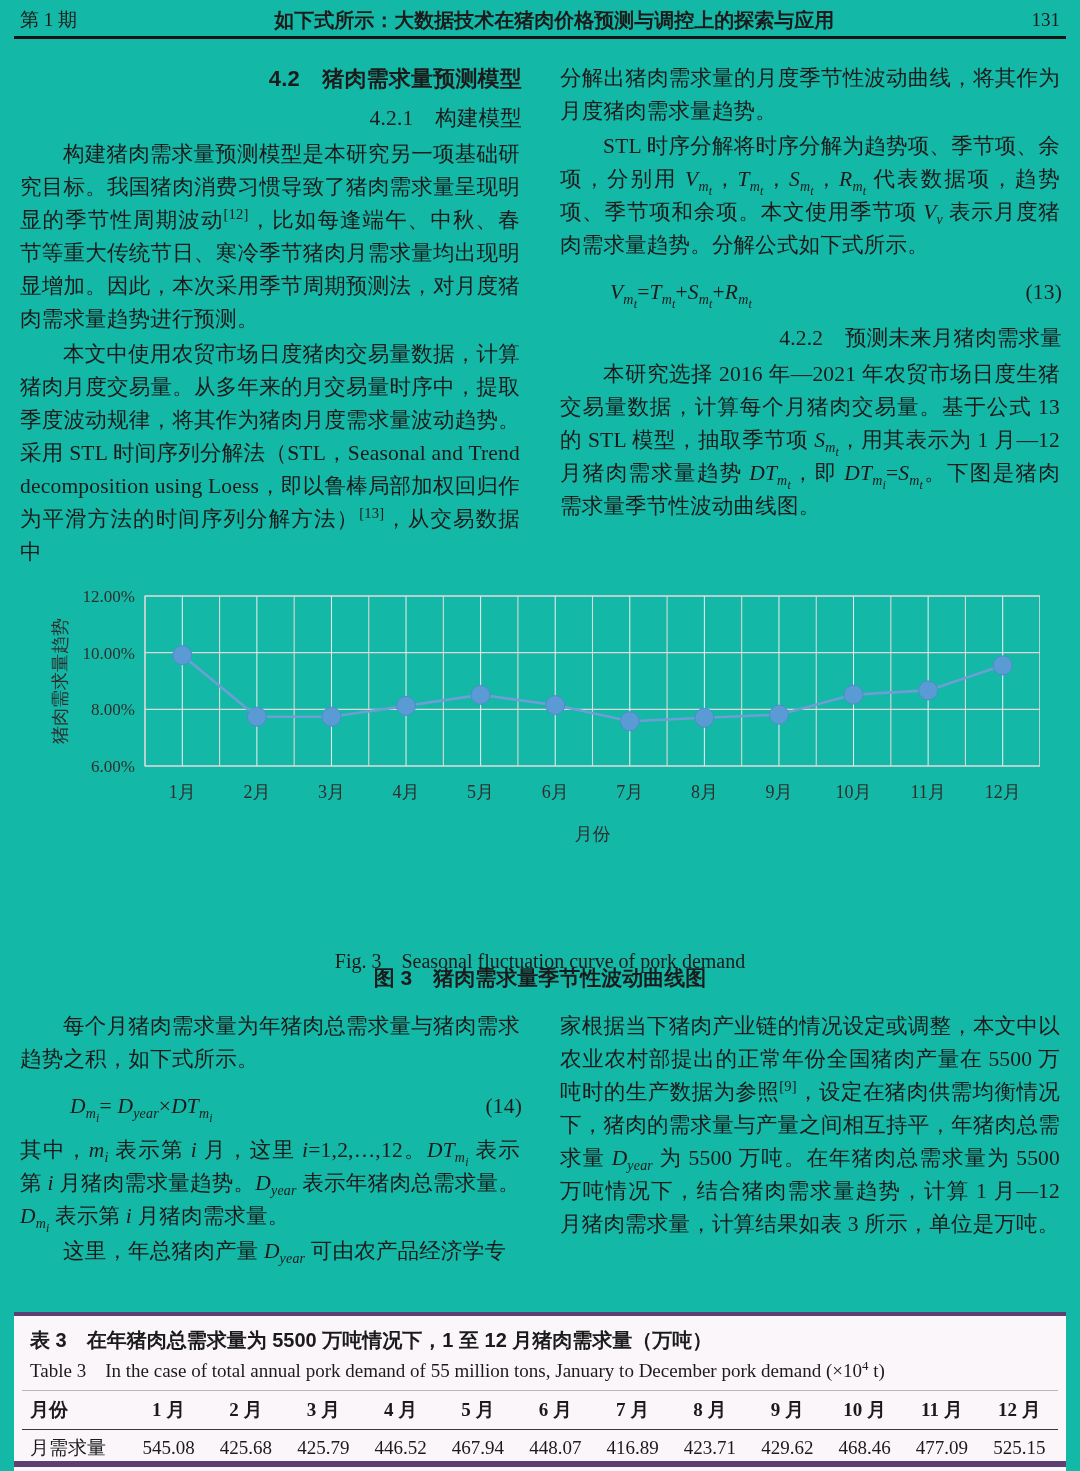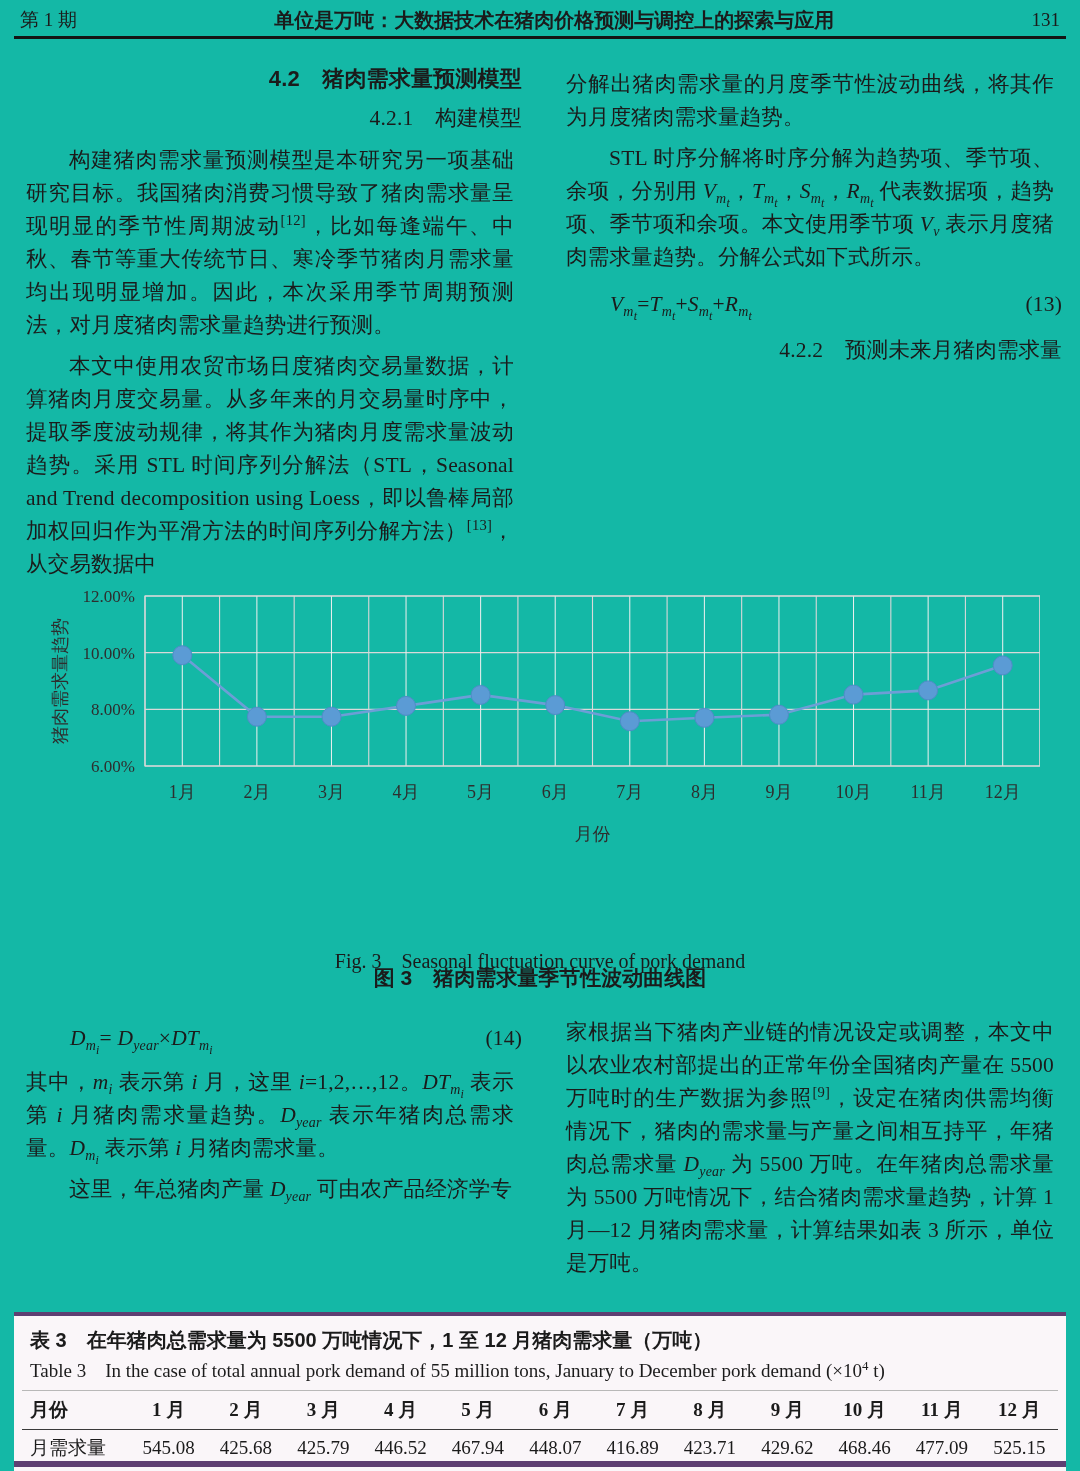--- a/index.html
+++ b/index.html
@@ -14,21 +14,21 @@
   .hdr-rule{position:absolute;top:36px;left:14px;right:14px;height:3px;background:#141414;}
   
   .col{position:absolute;width:504px;font-size:21.5px;line-height:33px;text-align:justify;letter-spacing:.2px;}
   .col-l{left:18px;top:60px;}
   .col-r{left:558px;top:60px;}
   .col-l2{left:18px;top:1008px;}
   .col-r2{left:558px;top:1008px;}
   .h1{font-family:"Liberation Sans","DejaVu Sans",sans-serif;font-weight:700;font-size:22px;
       line-height:38px;margin:0 0 2px 0;text-align:right;}
   .h2{font-size:21.5px;line-height:36px;margin:0;text-align:right;}
-  p.body{margin:8px;text-indent:2em;}
+  p.body{margin:2px;text-indent:2em;}
   p.body.noindent{text-indent:0;}
   sub{font-size:65%;line-height:0;}
   sub sub{font-size:85%;}
   sup{font-size:68%;line-height:0;}
   i{font-family:"Liberation Serif","DejaVu Serif",serif;}
   .formula{display:flex;justify-content:space-between;align-items:baseline;
            margin:15px 0 13px 0;padding-left:52px;font-size:21.5px;line-height:30px;gap:24px;}
   .formula .eq-no{font-style:normal;}
   
   .figure{position:absolute;left:40px;top:578px;width:1000px;height:300px;}
@@ -52,40 +52,41 @@
   table.demand th:first-child,table.demand td:first-child{text-align:left;padding-left:8px;width:100px;}
   .tbl-rule-bot{position:absolute;left:14px;right:14px;top:1461px;height:6px;}
 </style>
 </head>
 <body>
 
 <div class="page">
 
   <div class="hdr">
     <span class="hdr-issue">第 1 期</span>
-    <span class="hdr-title">单位是万吨：大数据技术在猪肉价格预测与调控上的探索与应用</span>
+    <span class="hdr-title">如下式所示：大数据技术在猪肉价格预测与调控上的探索与应用</span>
     <span class="hdr-page">131</span>
   </div>
   <div class="hdr-rule"></div>
 
   <div class="col col-l">
     <p class="h1">4.2　猪肉需求量预测模型</p>
     <p class="h2">4.2.1　构建模型</p>
     <p class="body">构建猪肉需求量预测模型是本研究另一项基础研究目标。我国猪肉消费习惯导致了猪肉需求量呈现明显的季节性周期波动<sup>[12]</sup>，比如每逢端午、中秋、春节等重大传统节日、寒冷季节猪肉月需求量均出现明显增加。因此，本次采用季节周期预测法，对月度猪肉需求量趋势进行预测。</p>
     <p class="body">本文中使用农贸市场日度猪肉交易量数据，计算猪肉月度交易量。从多年来的月交易量时序中，提取季度波动规律，将其作为猪肉月度需求量波动趋势。采用 STL 时间序列分解法（STL，Seasonal and Trend decomposition using Loess，即以鲁棒局部加权回归作为平滑方法的时间序列分解方法）<sup>[13]</sup>，从交易数据中</p>
   </div>
 
   <div class="col col-r">
     <p class="body noindent">分解出猪肉需求量的月度季节性波动曲线，将其作为月度猪肉需求量趋势。</p>
     <p class="body">STL 时序分解将时序分解为趋势项、季节项、余项，分别用 <i>V<sub>m<sub>t</sub></sub></i>，<i>T<sub>m<sub>t</sub></sub></i>，<i>S<sub>m<sub>t</sub></sub></i>，<i>R<sub>m<sub>t</sub></sub></i> 代表数据项，趋势项、季节项和余项。本文使用季节项 <i>V<sub>v</sub></i> 表示月度猪肉需求量趋势。分解公式如下式所示。</p>
     <div class="formula">
       <span class="eq-body"><i>V<sub>m<sub>t</sub></sub></i>=<i>T<sub>m<sub>t</sub></sub></i>+<i>S<sub>m<sub>t</sub></sub></i>+<i>R<sub>m<sub>t</sub></sub></i></span>
       <span class="eq-no">(13)</span>
     </div>
     <p class="h2">4.2.2　预测未来月猪肉需求量</p>
+    <p class="body">本研究选择 2016 年—2021 年农贸市场日度生猪交易量数据，计算每个月猪肉交易量。基于公式 13 的 STL 模型，抽取季节项 <i>S<sub>m<sub>t</sub></sub></i>，用其表示为 1 月—12 月猪肉需求量趋势 <i>DT<sub>m<sub>t</sub></sub></i>，即 <i>DT<sub>m<sub>i</sub></sub></i>=<i>S<sub>m<sub>t</sub></sub></i>。下图是猪肉需求量季节性波动曲线图。</p>
   </div>
 
   <div class="figure" id="chart-holder"><svg viewBox="0 0 1000 300" width="1000" height="300">
         <line x1="105" x2="1000" y1="188" y2="188" stroke="#d9d9d9" stroke-width="1.2"></line>
         <text class="ytick" x="95" y="194" text-anchor="end">6.00%</text>
         <line x1="105" x2="1000" y1="131.33333333333334" y2="131.33333333333334" stroke="#d9d9d9" stroke-width="1.2"></line>
         <text class="ytick" x="95" y="137.33333333333334" text-anchor="end">8.00%</text>
         <line x1="105" x2="1000" y1="74.66666666666667" y2="74.66666666666667" stroke="#d9d9d9" stroke-width="1.2"></line>
         <text class="ytick" x="95" y="80.66666666666667" text-anchor="end">10.00%</text>
         <line x1="105" x2="1000" y1="18" y2="18" stroke="#d9d9d9" stroke-width="1.2"></line>
@@ -141,20 +142,21 @@
         <text class="xtick" x="813.5" y="220" text-anchor="middle">10月</text>
         <text class="xtick" x="888.1" y="220" text-anchor="middle">11月</text>
         <text class="xtick" x="962.7" y="220" text-anchor="middle">12月</text>
         <text class="axis-title" transform="translate(26,103) rotate(-90)" text-anchor="middle">猪肉需求量趋势</text>
         <text class="axis-title" x="552.5" y="262" text-anchor="middle">月份</text>
       </svg></div>
   <div class="fig-cap-zh">图 3　猪肉需求量季节性波动曲线图</div>
   <div class="fig-cap-en">Fig. 3　Seasonal fluctuation curve of pork demand</div>
 
   <div class="col col-l2">
+    <p class="body">每个月猪肉需求量为年猪肉总需求量与猪肉需求趋势之积，如下式所示。</p>
     <div class="formula">
       <span class="eq-body"><i>D<sub>m<sub>i</sub></sub></i>= <i>D<sub>year</sub></i>×<i>DT<sub>m<sub>i</sub></sub></i></span>
       <span class="eq-no">(14)</span>
     </div>
     <p class="body noindent">其中，<i>m<sub>i</sub></i> 表示第 <i>i</i> 月，这里 <i>i</i>=1,2,…,12。<i>DT<sub>m<sub>i</sub></sub></i> 表示第 <i>i</i> 月猪肉需求量趋势。<i>D<sub>year</sub></i> 表示年猪肉总需求量。<i>D<sub>m<sub>i</sub></sub></i> 表示第 <i>i</i> 月猪肉需求量。</p>
     <p class="body">这里，年总猪肉产量 <i>D<sub>year</sub></i> 可由农产品经济学专</p>
   </div>
 
   <div class="col col-r2">
     <p class="body noindent">家根据当下猪肉产业链的情况设定或调整，本文中以农业农村部提出的正常年份全国猪肉产量在 5500 万吨时的生产数据为参照<sup>[9]</sup>，设定在猪肉供需均衡情况下，猪肉的需求量与产量之间相互持平，年猪肉总需求量 <i>D<sub>year</sub></i> 为 5500 万吨。在年猪肉总需求量为 5500 万吨情况下，结合猪肉需求量趋势，计算 1 月—12 月猪肉需求量，计算结果如表 3 所示，单位是万吨。</p>

